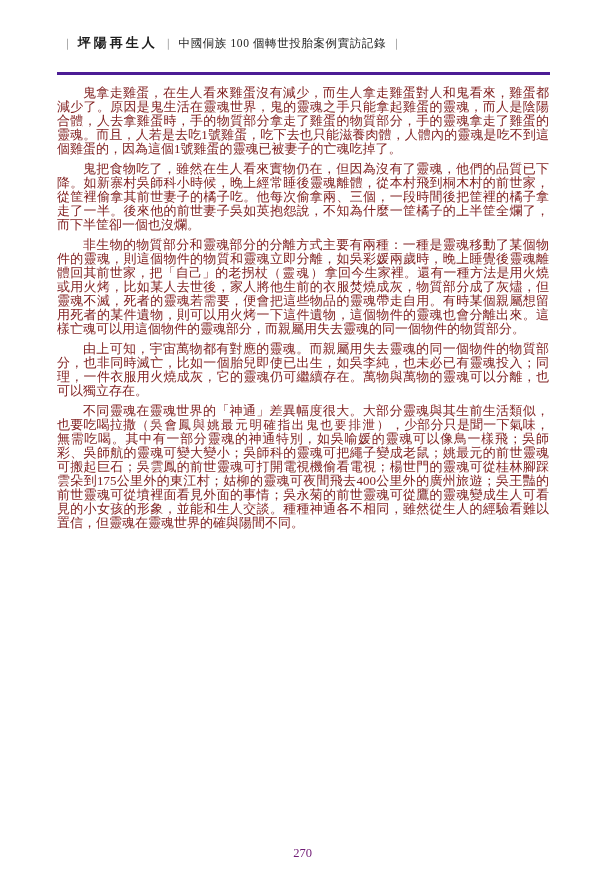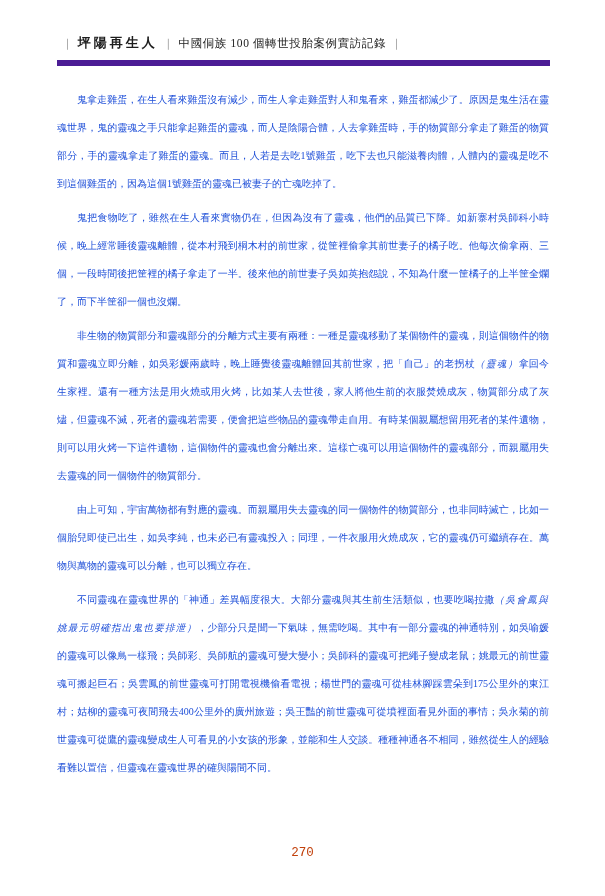--- a/index.html
+++ b/index.html
@@ -10,22 +10,22 @@
     margin: 0 auto;
     background: #ffffff;
     overflow: hidden;
     font-family: "Liberation Serif", "DejaVu Serif", serif;
   }
   .page-header {
     position: absolute;
     top: 34px;
     left: 57px;
     right: 55px;
-    padding-bottom: 8px;
-    border-bottom: 6px solid #4c1d95;
+    padding-bottom: 20px;
+    border-bottom: 3px solid #4c1d95;
     color: #2a2a2a;
     white-space: nowrap;
     font-size: 11.5px;
     font-family: Liberation Serif, serif;
   }
   .divider {
     color: #8a8a8a;
     font-weight: 300;
     margin: 0 5px;
     font-size: 11px;
@@ -39,44 +39,43 @@
   .subtitle {
     font-size: 11.5px;
     letter-spacing: 0.6px;
     color: #222222;
   }
   .content {
     position: absolute;
     top: 86px;
     left: 57px;
     right: 56px;
-    color: #1d4ed8;
-    font-size: 10px;
-    line-height: 28px;
+    color: #7f1d1d;
+    font-size: 13px;
+    line-height: 14px;
     text-align: justify;
   }
   .para {
     margin: 0;
     text-indent: 2em;
   }
   .para + .para { margin-top: 6px; }
   .annotation {
-    font-style: italic;
     letter-spacing: 0.12em;
     font-size: 0.96em;
   }
   .page-footer {
     position: absolute;
     top: 846px;
     left: 0;
     right: 0;
     text-align: center;
-    font-family: Liberation Mono, monospace;
+    font-family: Liberation Serif, serif;
     font-size: 12.5px;
-    color: #c2410c;
+    color: #701a75;
   }
 </style>
 </head>
 <body>
 
 <div class="page">
 
   <header class="page-header">
     <span class="divider">｜</span><span class="book-title">坪陽再生人</span><span class="divider">｜</span><span class="subtitle">中國侗族 100 個轉世投胎案例實訪記錄</span><span class="divider">｜</span>
   </header>

